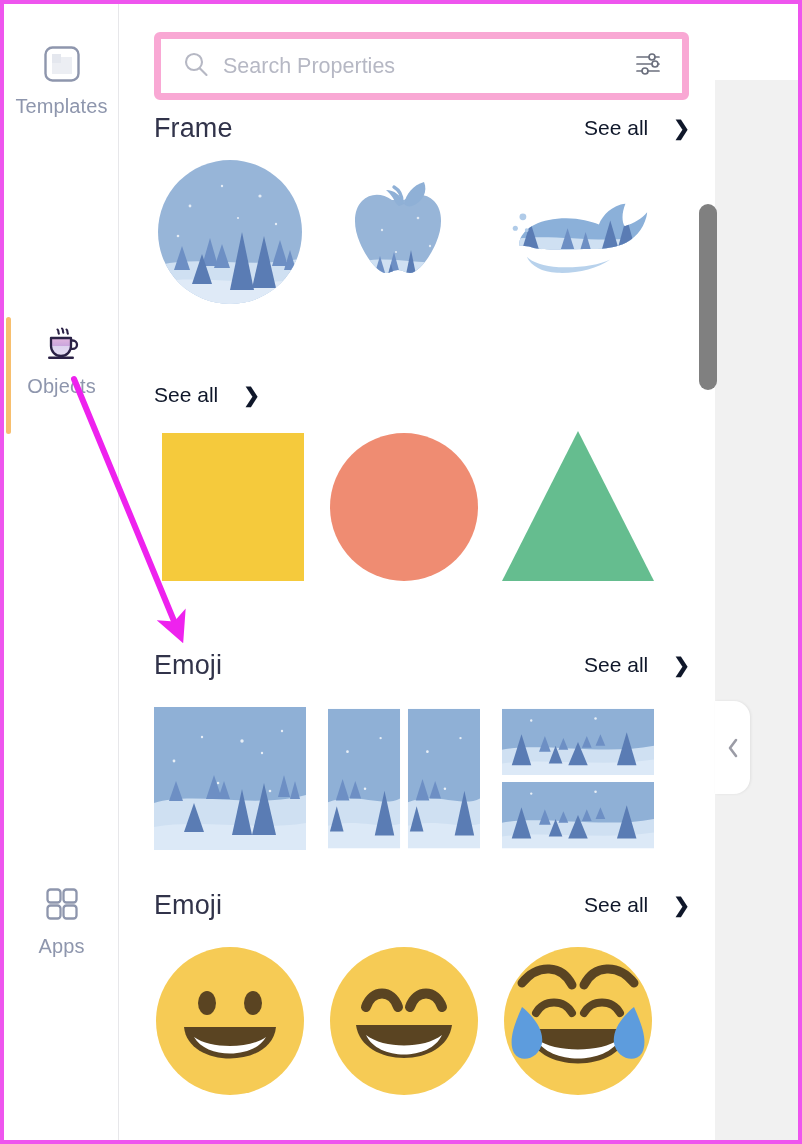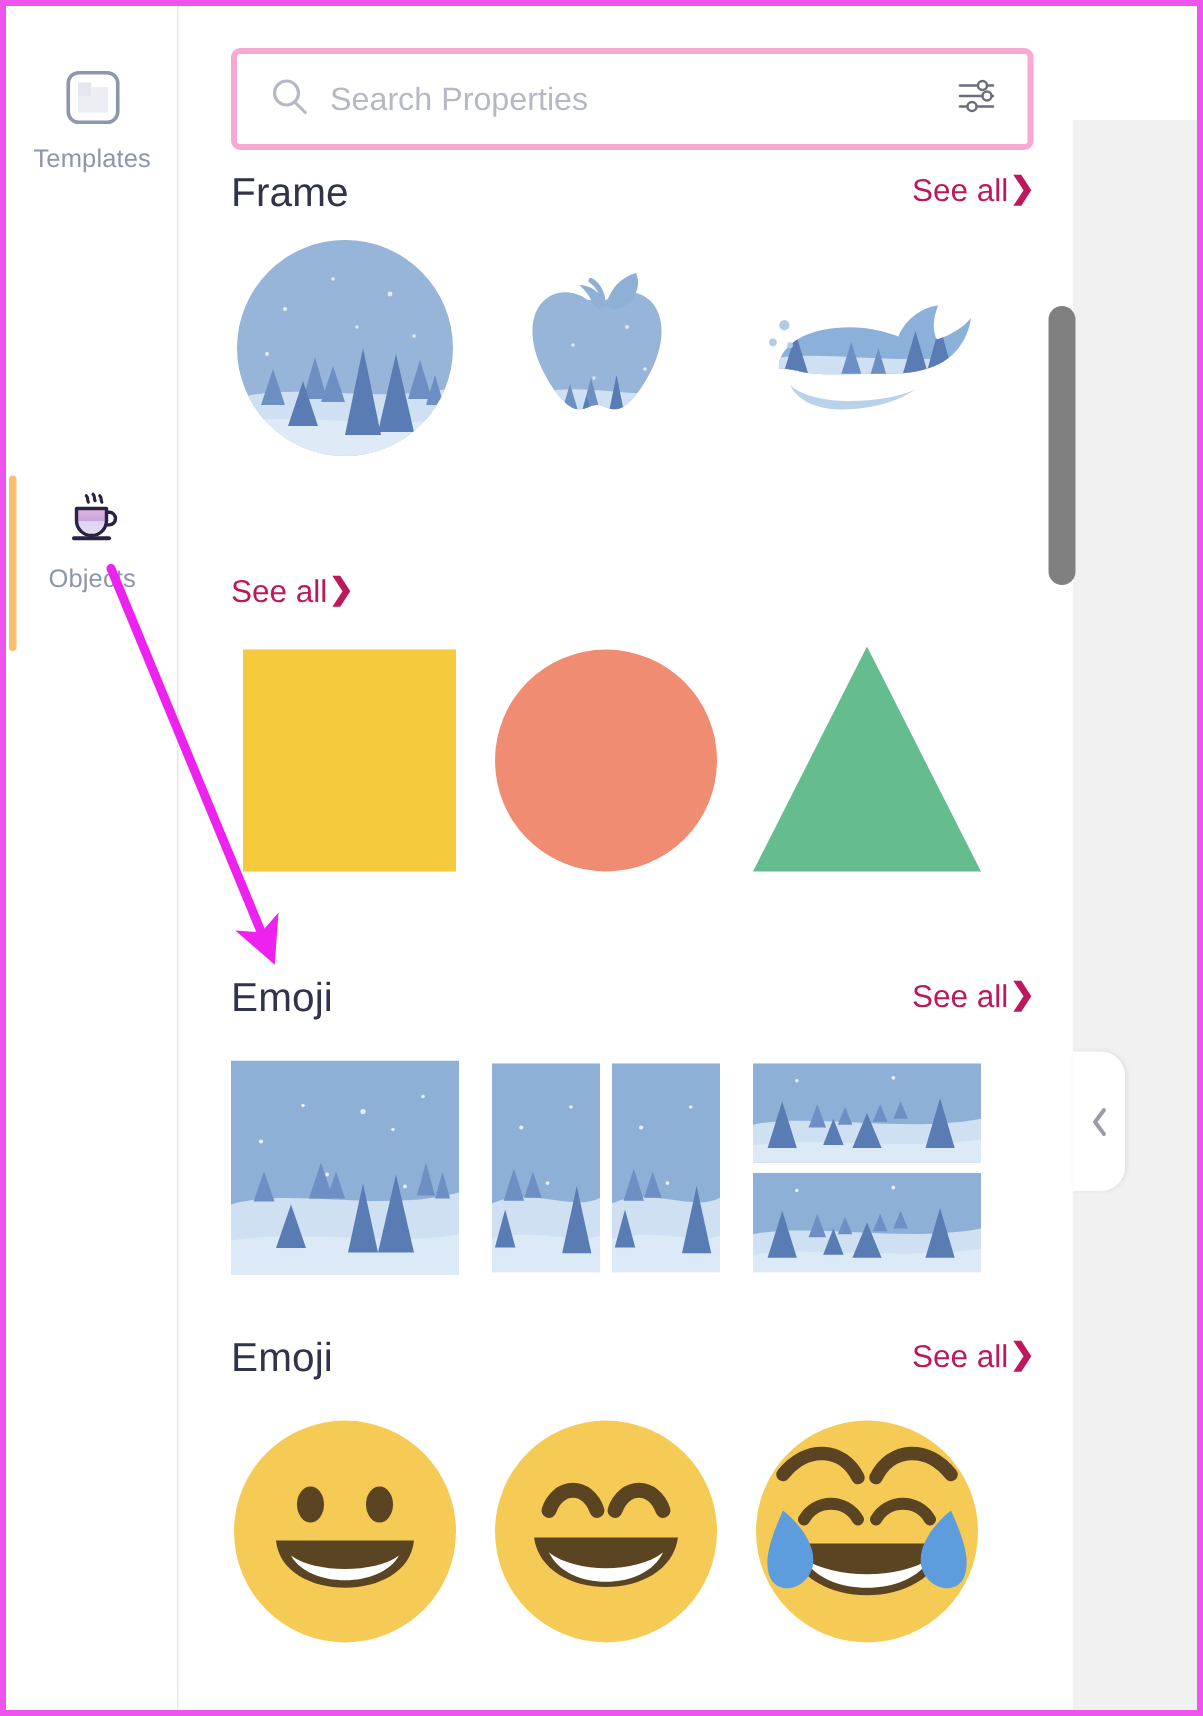--- a/index.html
+++ b/index.html
@@ -49,21 +49,21 @@
     justify-content: center;
     cursor: pointer;
     user-select: none;
   }
   .rail-item .ico {
     width: 46px; height: 46px;
     display: flex; align-items: center; justify-content: center;
     margin-bottom: 9px;
   }
   .rail-item .lbl {
-    font-size: 17px;
+    font-size: 20px;
     color: #8e96ad;
     letter-spacing: .1px;
     line-height: 1;
   }
   .rail-item.active .lbl { color: #8e96ad; }
   .active-bar {
     position: absolute;
     left: 2px;
     width: 5px;
     border-radius: 3px;
@@ -80,21 +80,21 @@
     background: #ffffff;
     overflow: hidden;
     z-index: 5;
   }
 
   .search-wrap {
     position: absolute;
     left: 35px; top: 28px;
     width: 535px; height: 68px;
     background: #ffffff;
-    border: 4px solid #f9a8d4;
+    border: 7px solid #f9a8d4;
     border-radius: 6px;
     display: flex;
     align-items: center;
     padding: 0 20px 0 22px;
     z-index: 4;
   }
   .search-input {
     flex: 1;
     border: none;
     outline: none;
@@ -133,23 +133,24 @@
     align-items: center;
     justify-content: space-between;
   }
   .sec-title {
     font-size: 27px;
     color: #31334a;
     letter-spacing: .1px;
   }
   .see-all {
     font-size: 21px;
-    color: #be185d;
+    color: #0f172a;
     display: flex;
-    gap: 1px;
+    align-items: center;
+    gap: 25px;
     cursor: pointer;
     white-space: nowrap;
   }
   .see-all .chev {
     font-size: 20px;
     font-weight: bold;
     line-height: 1;
     position: relative;
     top: 0px;
   }
@@ -249,20 +250,31 @@
           <path d="M32 19.5h1.8a4.2 4.2 0 0 1 0 8.4H32" fill="none" stroke="#2b2246" stroke-width="2.3"></path>
           <rect x="9" y="35.5" width="26" height="2.6" rx="1.3" fill="#2b2246"></rect>
         </svg>
       </span>
       <span class="lbl">Objects</span>
     </div>
 
 
 
 
+    <div class="rail-item" style="top:855px;">
+      <span class="ico">
+        <svg class="stroke-ico" width="42" height="42" viewBox="0 0 42 42">
+          <rect x="6.5" y="6.5" width="13" height="13" rx="3" fill="none" stroke="#8e96ad" stroke-width="2.3"></rect>
+          <rect x="22.5" y="6.5" width="13" height="13" rx="3" fill="none" stroke="#8e96ad" stroke-width="2.3"></rect>
+          <rect x="6.5" y="22.5" width="13" height="13" rx="3" fill="none" stroke="#8e96ad" stroke-width="2.3"></rect>
+          <rect x="22.5" y="22.5" width="13" height="13" rx="3" fill="none" stroke="#8e96ad" stroke-width="2.3"></rect>
+        </svg>
+      </span>
+      <span class="lbl">Apps</span>
+    </div>
   </div>
 
   <div class="panel">
 
     <div class="scroll-body">
 
       <div class="section" style="top:8px;">
         <div class="sec-head">
           <span class="sec-title">Frame</span>
           <span class="see-all">

